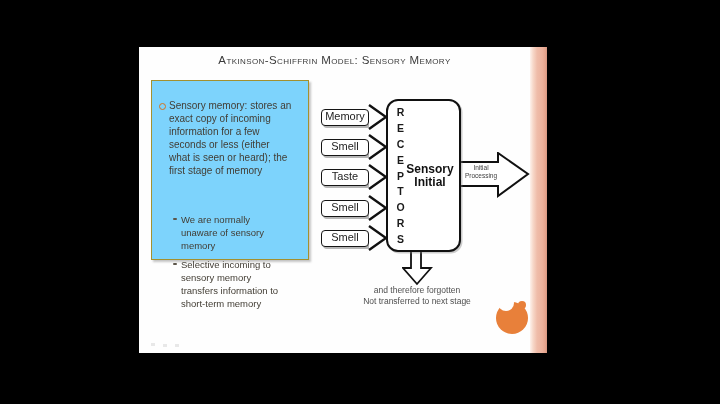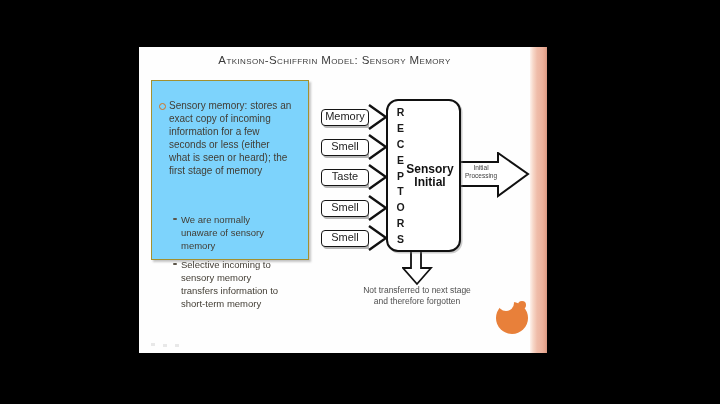--- a/index.html
+++ b/index.html
@@ -145,22 +145,22 @@
   <div class="out-text">
     <div>Initial</div>
     <div>Processing</div>
   </div>
 
   <svg class="down-arrow" width="32" height="40" viewBox="0 0 32 40">
     <path d="M9,5 L9,21 L1,21 L15,37 L29,21 L19,21 L19,5" fill="#fff" stroke="#111" stroke-width="1.8"></path>
   </svg>
 
   <div class="caption">
+    <div>and therefore forgotten</div>
     <div>Not transferred to next stage</div>
-    <div>and therefore forgotten</div>
   </div>
 
   <svg class="blob" width="36" height="36" viewBox="0 0 36 36">
     <circle cx="18" cy="19" r="16" fill="#e8803a"></circle>
     <circle cx="12" cy="4" r="8" fill="#fefefe"></circle>
     <circle cx="28" cy="6" r="4" fill="#e8803a"></circle>
   </svg>
 
   <span class="footer-mark" style="left:12px;top:296px"></span>
   <span class="footer-mark" style="left:24px;top:297px"></span>

